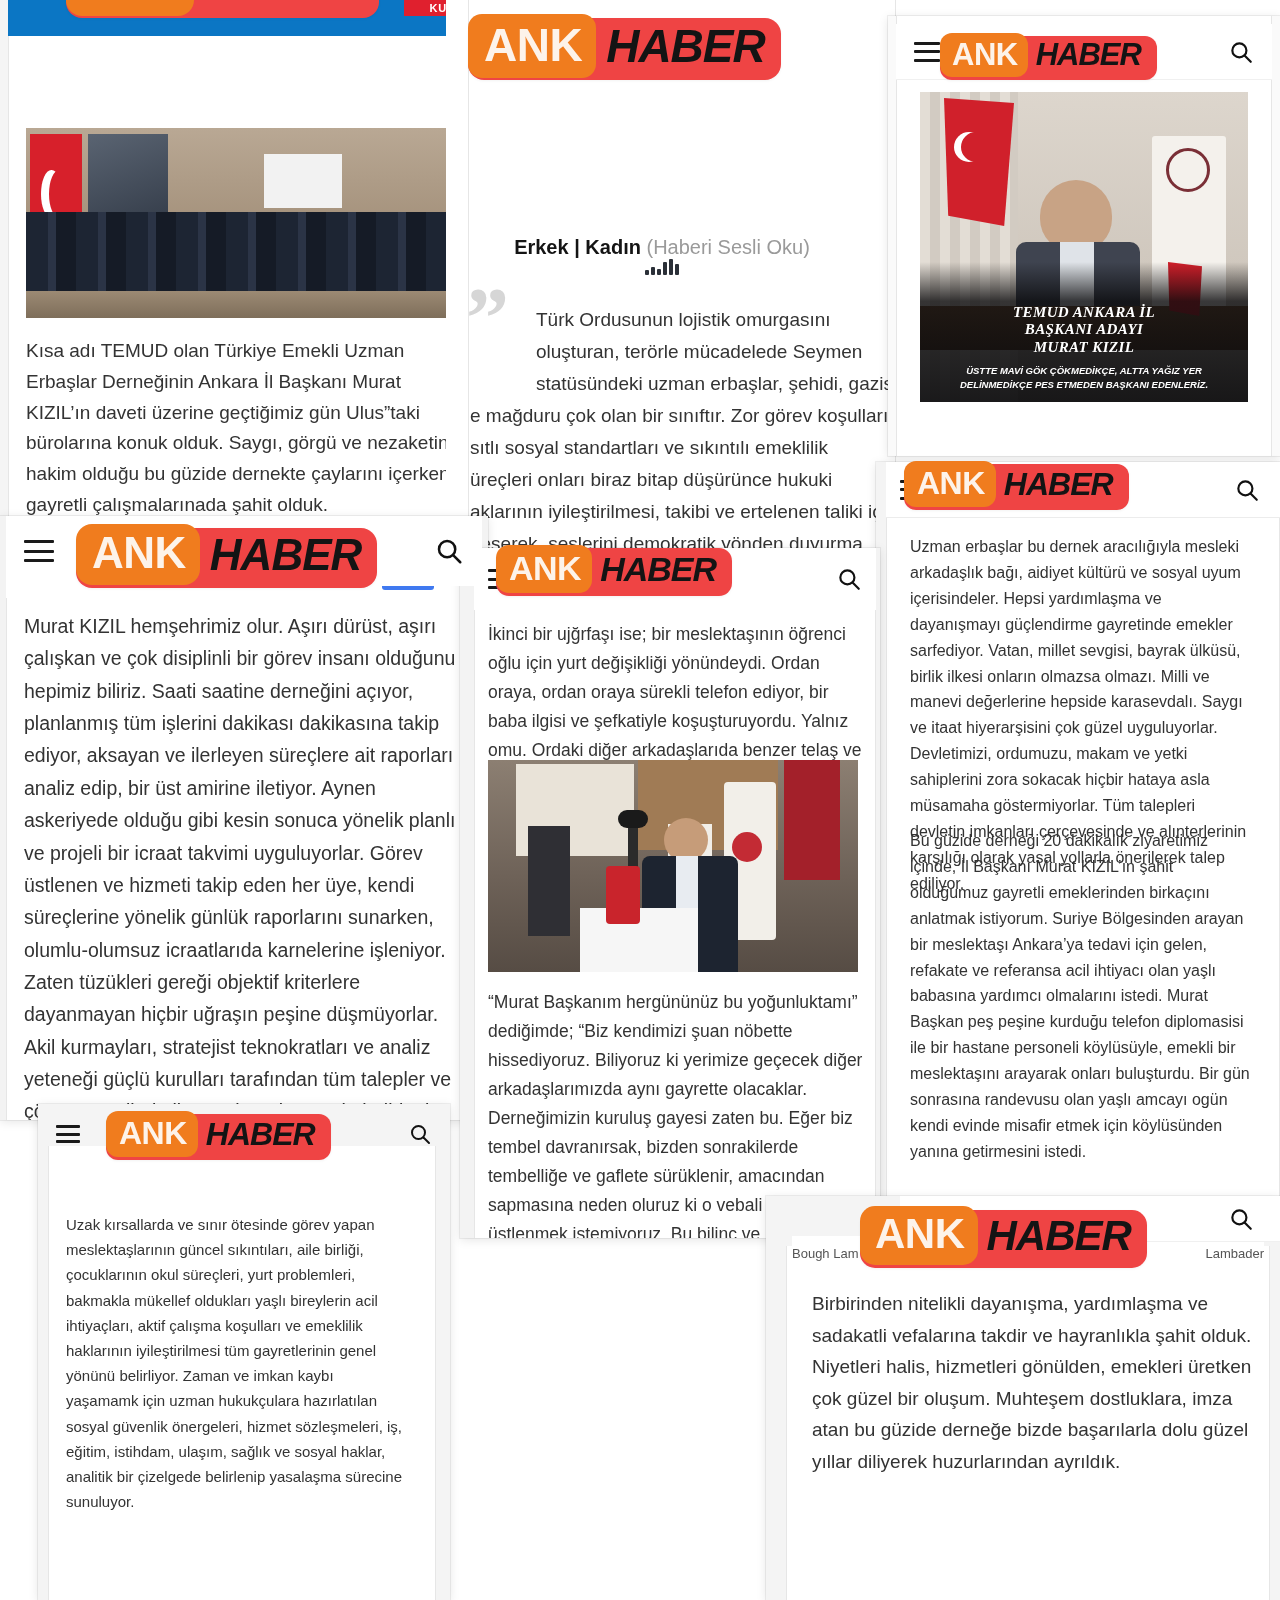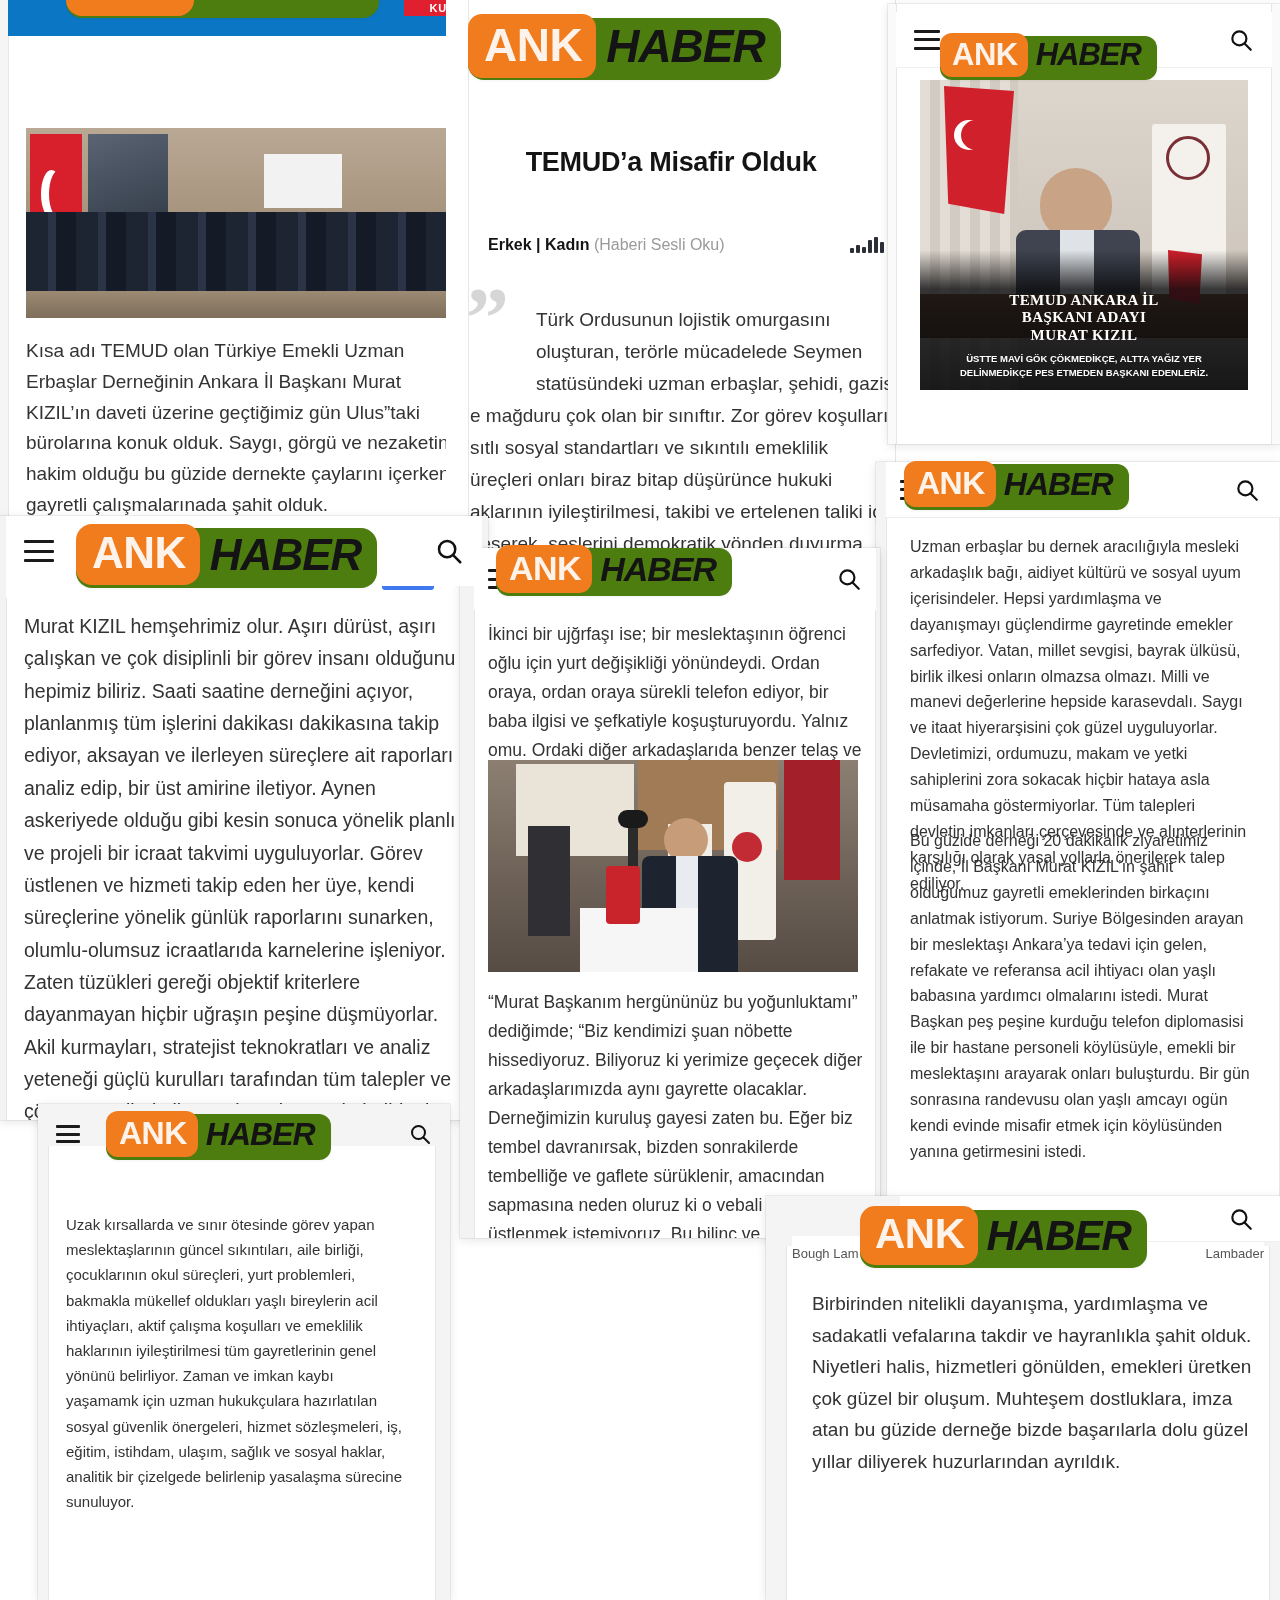--- a/index.html
+++ b/index.html
@@ -45,21 +45,21 @@
     cursor: pointer;
   }
   .hamburger i { display:block; height: 3px; background: #1a1a1a; border-radius: 1px; }
   .search-ico { width: 26px; height: 26px; cursor: pointer; }
   .search-ico svg { display:block; width:100%; height:100%; }
 
   
   .logo {
     position: absolute;
     display: inline-flex; align-items: center;
-    background: #4d7c0f;
+    background: #ef4444;
     border-radius: 14px;
     padding: 0 16px 7px 0;
     z-index: 6;
     white-space: nowrap;
     box-shadow: 0 1px 3px rgba(0,0,0,.05);
   }
   .logo .ank {
     background: #f07c1e;
     color: #fdf3ea;
     font-weight: 900;
@@ -153,23 +153,22 @@
       <div class="ph-floor"></div>
     </div>
 
     <div class="art" style="position:absolute;left:26px;top:336px;width:430px;font-size:19px;line-height:1.62;">Kısa adı TEMUD olan Türkiye Emekli Uzman Erbaşlar Derneğinin Ankara İl Başkanı Murat KIZIL’ın daveti üzerine geçtiğimiz gün Ulus”taki bürolarına konuk olduk. Saygı, görgü ve nezaketin hakim olduğu bu güzide dernekte çaylarını içerken, gayretli çalışmalarınada şahit olduk.</div>
   </div>
 
   <div class="panel" style="left:446px;top:0;width:450px;height:560px;">
     <div class="page-frame" style="background:#ffffff;"></div>
     <div class="page-card" style="left:22px;top:0;right:0;bottom:0;"></div>
 
-    <div class="headline" style="position:absolute;left:0;top:146px;width:450px;font-size:27px;">TEMUD’a Misafir Olduk</div>
-
-    <div class="byline" style="position:absolute;left:42px;top:236px;width:396px;font-size:16px;">
+
+    <div class="byline" style="position:absolute;left:18px;top:236px;width:396px;font-size:20px;flex-direction:column;">
       <div class="tts">
         <span>Erkek</span>
         <span class="sep">|</span>
         <span>Kadın</span>
         <span class="muted">(Haberi Sesli Oku)</span>
       </div>
       <span class="eqicon">
         <i style="height:5px"></i>
           <i style="height:8px"></i>
           <i style="height:6px"></i>
@@ -190,21 +189,21 @@
     <div class="art" style="position:absolute;left:24px;top:496px;width:450px;font-size:19px;line-height:1.66;white-space:nowrap;">aklarının iyileştirilmesi, takibi ve ertelenen taliki içi</div>
     <div class="art" style="position:absolute;left:24px;top:528px;width:440px;font-size:19px;line-height:1.66;white-space:nowrap;">rleşerek, seslerini demokratik yönden duyurma</div>
     <div class="art" style="position:absolute;left:24px;top:556px;width:440px;font-size:19px;line-height:1.66;white-space:nowrap;">retiyle dernekleşmişler.</div>
   </div>
 
   <div class="logo" style="left:468px;top:18px;height:62px;border-radius:16px;">
     <span class="ank" style="font-size:46px;padding:8px 14px 10px 16px;">ANK</span>
     <span class="haber" style="font-size:46px;margin-left:10px;">HABER</span>
   </div>
 
-  <div class="panel shadowed" style="left:888px;top:4px;width:392px;height:440px;">
+  <div class="panel shadowed" style="left:888px;top:16px;width:392px;height:440px;font-style:italic;">
     <div class="page-frame" style="background:#fafafa;"></div>
     <div class="page-card" style="left:8px;top:0;right:8px;bottom:0;"></div>
 
     <div class="site-header" style="left:8px;right:8px;top:8px;height:56px;border-bottom:1px solid #f0f0f0;">
       <span class="hamburger" style="margin-left:18px;">
           <i></i>
           <i></i>
           <i></i>
         </span>
       <span style="flex:1"></span>

